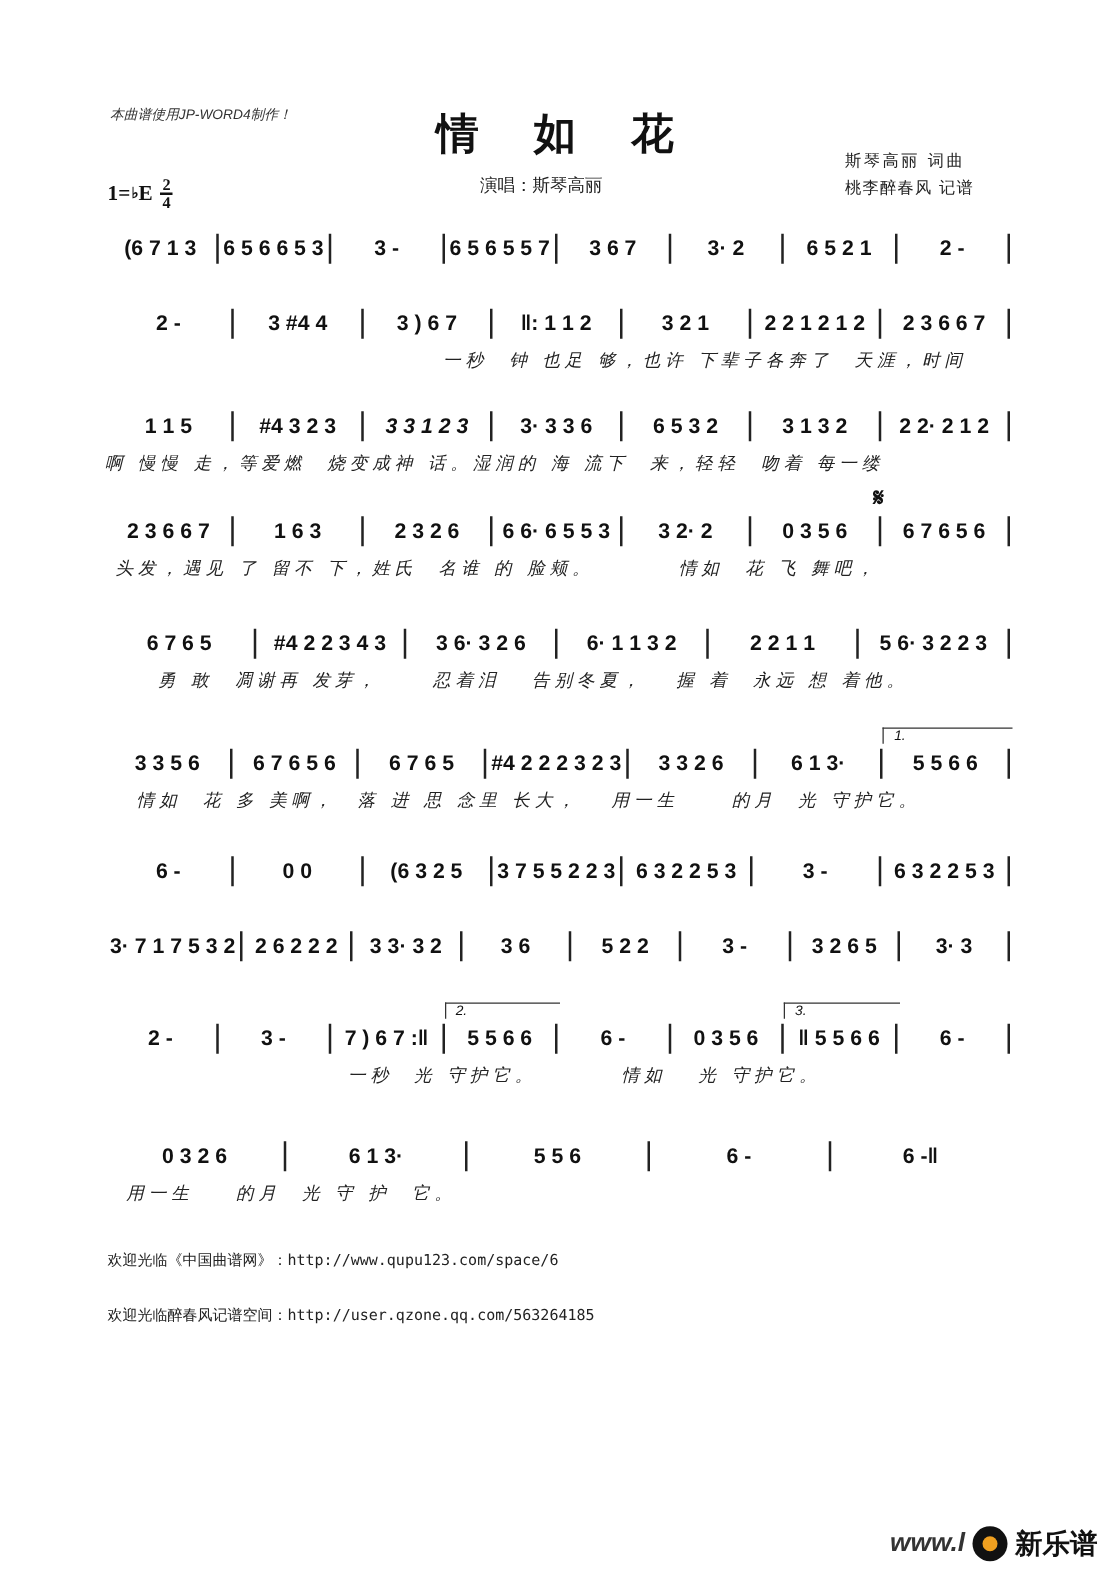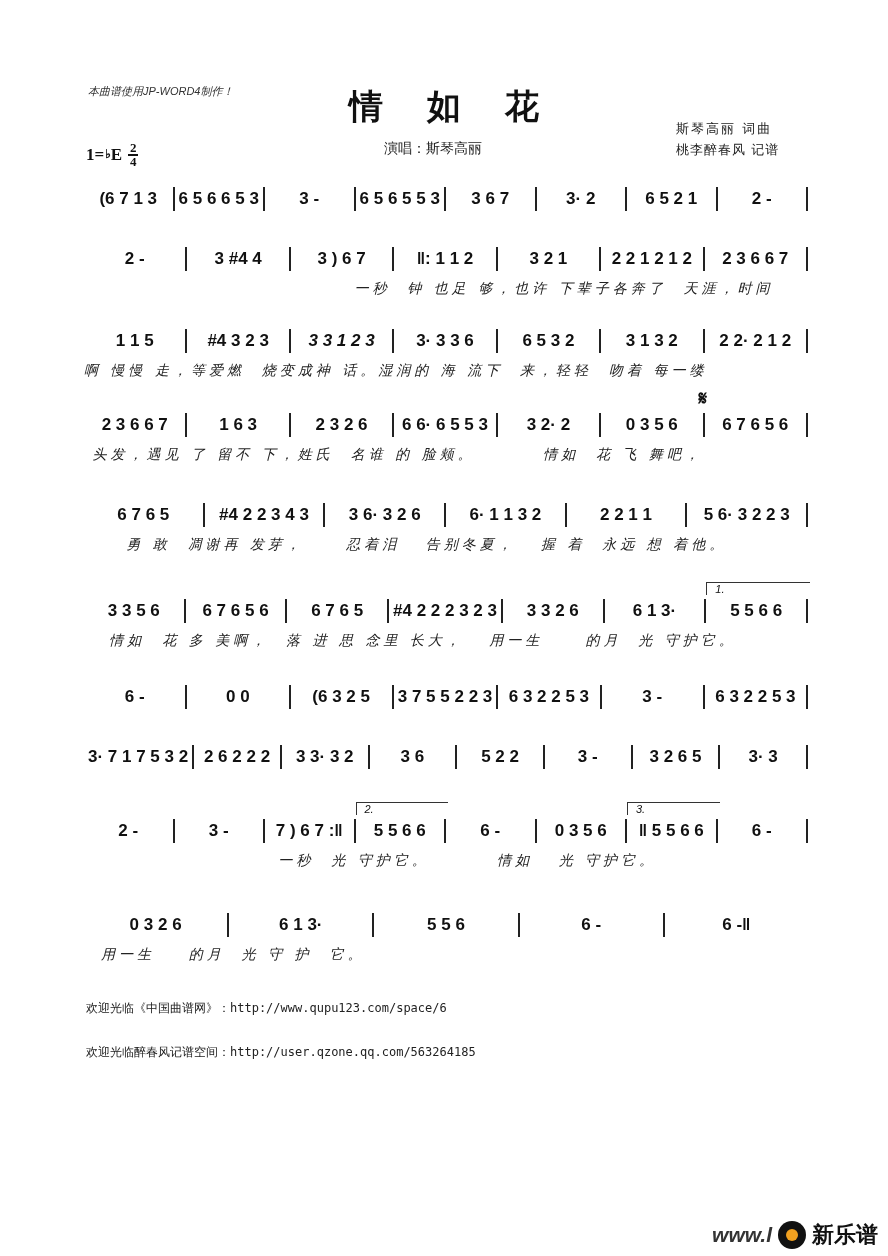--- a/index.html
+++ b/index.html
@@ -62,21 +62,21 @@
         <div class="barline"></div>
         <div class="measure" style="flex: 1 1 0px;">
           <span class="note">6  5  6  6  5  3</span>
         </div>
         <div class="barline"></div>
         <div class="measure" style="flex: 1 1 0px;">
           <span class="note">3  -</span>
         </div>
         <div class="barline"></div>
         <div class="measure" style="flex: 1 1 0px;">
-          <span class="note">6  5  6  5  5  3</span>
+          <span class="note">6  5  6  5  5  7</span>
         </div>
         <div class="barline"></div>
         <div class="measure" style="flex: 1 1 0px;">
           <span class="note">3  6  7</span>
         </div>
         <div class="barline"></div>
         <div class="measure" style="flex: 1 1 0px;">
           <span class="note">3·  2</span>
         </div>
         <div class="barline"></div>

